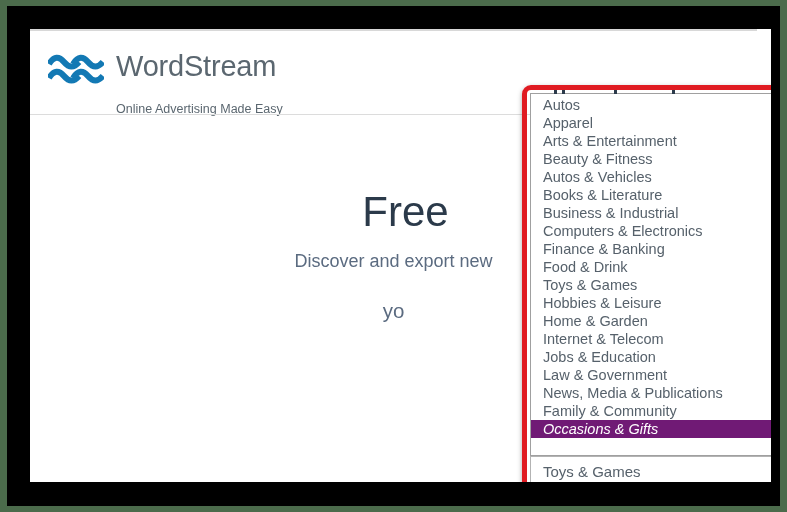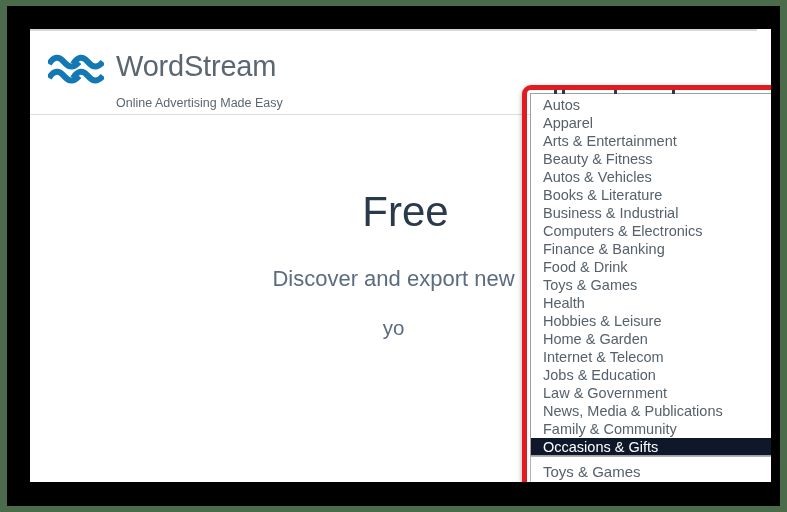--- a/index.html
+++ b/index.html
@@ -62,21 +62,21 @@
     font-size: 29px;
     color: #5b6770;
     letter-spacing: -0.2px;
     line-height: 34px;
     white-space: nowrap;
   }
   #logo-tagline {
     font-size: 12.5px;
     color: #5b6770;
     line-height: 16px;
-    margin-top: 12px;
+    margin-top: 18px;
     text-align: left;
     white-space: nowrap;
   }
   #header-divider {
     position: absolute;
     left: 0; top: 85px;
     width: 727px; height: 1px;
     background: #dcdcdc;
   }
 
@@ -89,22 +89,22 @@
   }
   #hero-title {
     margin-top: 72px;
     font-size: 42px;
     color: #2b3a4a;
     line-height: 50px;
     white-space: nowrap;
     margin-left: 24px;
   }
   #hero-subtitle {
-    margin-top: 25px;
-    font-size: 22px;
+    margin-top: 8px;
+    font-size: 18px;
     color: #5b6b80;
     line-height: 33px;
     white-space: nowrap;
   }
 
   
   #search-panel {
     position: absolute;
     left: 21px; top: 357px;
     width: 686px; height: 77px;
@@ -179,22 +179,23 @@
   .dd-item {
     height: 18px;
     line-height: 18px;
     padding-left: 12px;
     font-size: 14.5px;
     color: #56616b;
     white-space: nowrap;
     overflow: hidden;
   }
   .dd-item.selected {
-    background: #0f172a;
+    background: #701a75;
     color: #ffffff;
+    font-style: italic;
   }
 
   
   #category-select {
     position: absolute;
     left: 500px; top: 427px;
     width: 247px; height: 30px;
     background: #ffffff;
     border: 1px solid #b3b3b3;
     box-sizing: border-box;
@@ -275,21 +276,20 @@
         <div class="dd-item">Apparel</div>
         <div class="dd-item">Arts &amp; Entertainment</div>
         <div class="dd-item">Beauty &amp; Fitness</div>
         <div class="dd-item">Autos &amp; Vehicles</div>
         <div class="dd-item">Books &amp; Literature</div>
         <div class="dd-item">Business &amp; Industrial</div>
         <div class="dd-item">Computers &amp; Electronics</div>
         <div class="dd-item">Finance &amp; Banking</div>
         <div class="dd-item">Food &amp; Drink</div>
         <div class="dd-item">Toys &amp; Games</div>
-        <div class="dd-item">Health</div>
         <div class="dd-item">Hobbies &amp; Leisure</div>
         <div class="dd-item">Home &amp; Garden</div>
         <div class="dd-item">Internet &amp; Telecom</div>
         <div class="dd-item">Jobs &amp; Education</div>
         <div class="dd-item">Law &amp; Government</div>
         <div class="dd-item">News, Media &amp; Publications</div>
         <div class="dd-item">Family &amp; Community</div>
         <div class="dd-item selected">Occasions &amp; Gifts</div>
       </div>
 

